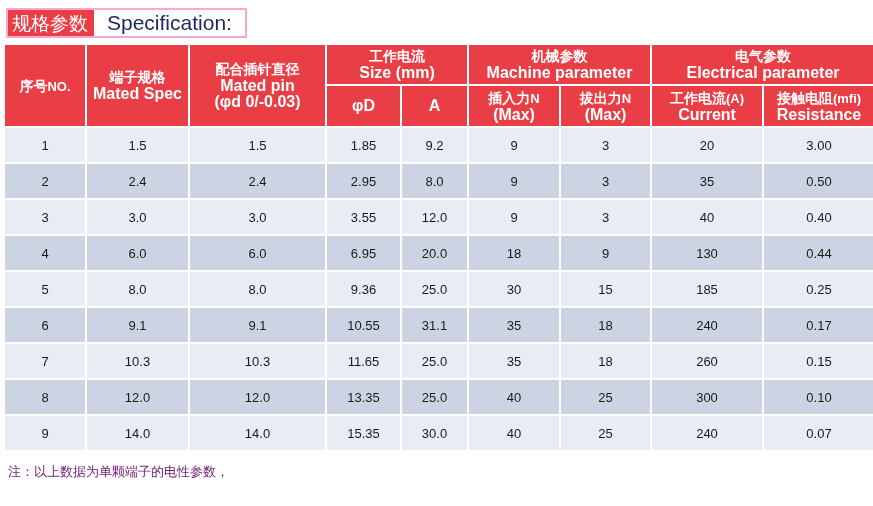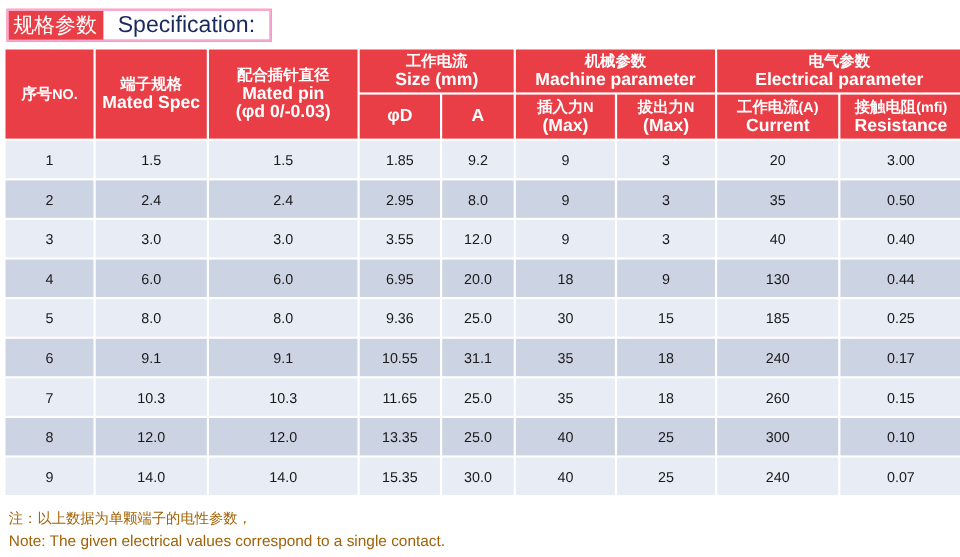--- a/index.html
+++ b/index.html
@@ -96,21 +96,21 @@
   }
   .hd-sub {
     font-size: 13px;
     font-family: "Liberation Sans", "DejaVu Sans", sans-serif;
     font-weight: bold;
   }
 
   
   .note {
     margin: 10px 0 0 8px;
-    color: #a16207;
+    color: #701a75;
   }
   .note-cn {
     font-size: 13px;
     line-height: 19px;
     font-family: "DejaVu Sans", "Liberation Sans", sans-serif;
   }
   .note-en {
     font-size: 14px;
     line-height: 20px;
     font-family: "Liberation Sans", "DejaVu Sans", sans-serif;
@@ -288,14 +288,13 @@
         <td>40</td>
         <td>25</td>
         <td>240</td>
         <td>0.07</td>
       </tr>
     </tbody>
 </table>
 
 <div class="note">
   <div class="note-cn">注：以上数据为单颗端子的电性参数，</div>
-  <div class="note-en">Note: The given electrical values correspond to a single contact.</div>
 </div>
 
 </body></html>

